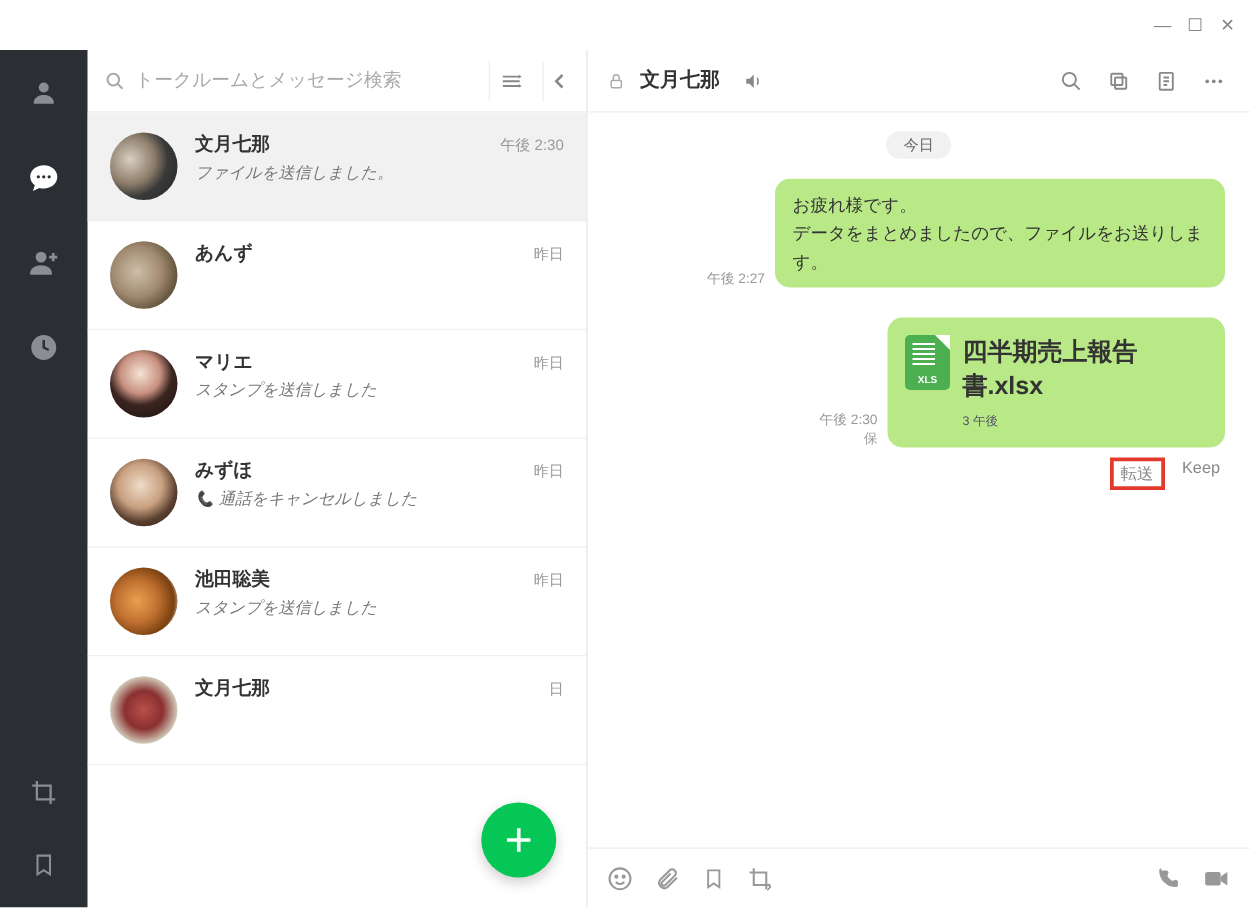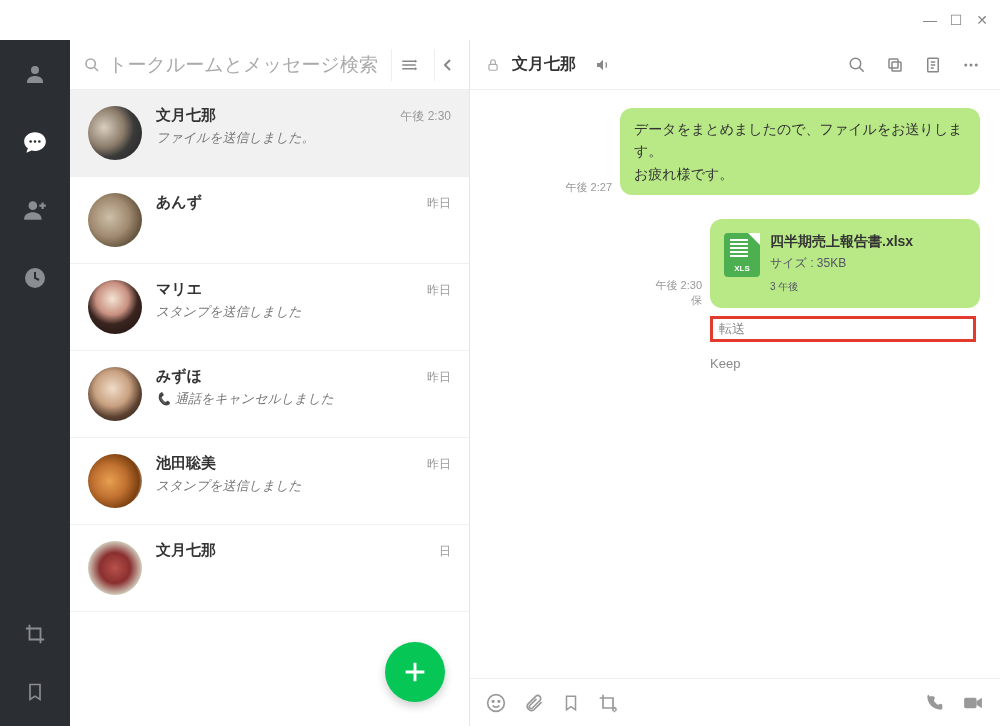--- a/index.html
+++ b/index.html
@@ -11,21 +11,21 @@
 .main { display: flex; height: 686px; }
 
 .navrail { width: 70px; background: #2b2e33; display: flex; flex-direction: column; align-items: center; padding-top: 20px; gap: 40px; position: relative; }
 .navrail .navicon { width: 28px; height: 28px; color: #8a8d92; display: flex; align-items: center; justify-content: center; cursor: pointer; }
 .navrail .navicon.active { color: #fff; }
 .navrail .navbottom { position: absolute; bottom: 20px; display: flex; flex-direction: column; gap: 30px; align-items: center; }
 
 .sidebar { width: 400px; border-right: 1px solid #e6e6e6; display: flex; flex-direction: column; background:#fff;}
 .searchbar { height: 50px; display: flex; align-items: center; padding: 0 8px 0 14px; border-bottom: 1px solid #eee; gap: 8px; }
 .searchbar .searchicon { color: #aaa; }
-.searchbar input { flex: 1; border: none; outline: none; font-size: 19px; color: #333; }
+.searchbar input { flex: 1; border: none; outline: none; font-size: 15px; color: #333; }
 .searchbar input::placeholder { color: #aaa; }
 .searchbar .sorticon, .searchbar .collapseicon { color: #888; padding: 4px 8px; border-left: 1px solid #eee; cursor: pointer; height: 32px; display:flex; align-items:center;}
 
 .chatlist { flex: 1; overflow-y: auto; position: relative; }
 .chatitem { display: flex; padding: 16px 18px; gap: 14px; border-bottom: 1px solid #f0f0f0; cursor: pointer; }
 .chatitem.selected { background: #f1f1f1; }
 .avatar { width: 54px; height: 54px; border-radius: 50%; flex-shrink: 0; background-size: cover; background-position: center; }
 .chatinfo { flex: 1; min-width: 0; }
 .chatrow1 { display: flex; justify-content: space-between; align-items: baseline; }
 .chatname { font-weight: bold; font-size: 15px; }
@@ -51,24 +51,24 @@
 .msgmeta { font-size: 11px; color: #999; text-align: right; }
 .bubble { background: #b8e986; border-radius: 12px; padding: 10px 14px; max-width: 360px; position: relative; font-size: 14px; line-height: 1.6; }
 .bubble::after { content: ''; position: absolute; right: -8px; top: 12px; border: 8px solid transparent; border-left-color: #b8e986; }
 
 .filebubble { background: #b8e986; border-radius: 12px; padding: 14px; width: 270px; position: relative; }
 .filebubble::after { content: ''; position: absolute; right: -8px; top: 12px; border: 8px solid transparent; border-left-color: #b8e986; }
 .filerow { display: flex; gap: 10px; align-items: flex-start; }
 .fileicon { width: 36px; height: 44px; background: #4caf50; border-radius: 4px; position: relative; display:flex; flex-direction:column; justify-content:flex-end; align-items:center; color:#fff; font-size:8px; font-weight:bold; padding-bottom:4px;}
 .fileicon::before { content:''; position:absolute; top:0; right:0; border:6px solid #fff; border-left-color:#4caf50; border-bottom-color:#4caf50;}
 .fileicon::after { content:''; position:absolute; top:6px; left:6px; width:18px; height:18px; background: repeating-linear-gradient(#fff,#fff 2px,transparent 2px,transparent 4px);}
-.filelabel { font-weight: bold; font-size: 14px; }
+.filelabel { font-weight: bold; font-size: 20px; }
 .filemeta { font-size: 12px; color: #556; margin-top: 4px; }
 .fileactions-inline { margin-top: 8px; font-size: 10px; color: #556; }
-.fileactions-below { display: flex; gap: 14px; margin-top: 8px; font-size: 13px; color: #888; justify-content:flex-end; padding-right:4px;flex-direction:column;}
+.fileactions-below { display: flex; gap: 14px; margin-top: 8px; font-size: 13px; color: #888; justify-content:flex-end; padding-right:4px;}
 .fileactions-below .highlight-keep { border: 3px solid #e23b2e; padding: 1px 6px; }
 .fileactions-below span:last-child { color: #888; }
 
 .composer { height: 48px; border-top: 1px solid #eee; display: flex; align-items: center; padding: 0 16px; gap: 18px; }
 .composer .cbtn { color: #999; cursor: pointer; font-size: 18px; }
 .composer .spacer { flex: 1; }
 
 
 .av1 { background: radial-gradient(circle at 30% 40%, #d9cfc2 0%, #8a7a68 40%, #3a3a3a 60%, #222 100%); }
 .av2 { background: radial-gradient(circle at 40% 45%, #cdbfa9 0%, #a08a70 45%, #6a5942 70%, #4a3c2c 100%); }
@@ -262,40 +262,40 @@
       <span class="hbtn">
           <svg width="18" height="18" viewBox="0 0 24 24" fill="currentColor">
             <circle cx="5" cy="12" r="2"></circle>
             <circle cx="12" cy="12" r="2"></circle>
             <circle cx="19" cy="12" r="2"></circle>
           </svg>
         </span>
     </div>
 
     <div class="messages">
+      <div class="datesep"><span>今日</span></div>
 
       <div class="msgrow">
         <div class="msgmeta">午後 2:27</div>
         <div class="bubble">
+          <div>お疲れ様です。</div>
           <div>データをまとめましたので、ファイルをお送りします。</div>
-          <div>お疲れ様です。</div>
         </div>
       </div>
 
       <div class="msgrow" style="margin-bottom:4px;">
         <div class="msgmeta">
           <div>午後 2:30</div>
           <div>保</div>
         </div>
         <div class="filebubble">
           <div class="filerow">
             <div class="fileicon">XLS</div>
             <div style="flex:1">
               <div class="filelabel">四半期売上報告書.xlsx</div>
-              <div class="filemeta">サイズ : 35KB</div>
               <div class="fileactions-inline"><span>3 午後</span></div>
             </div>
           </div>
         </div>
       </div>
       <div class="fileactions-below" style="width:270px; margin-left:auto; margin-right:0;">
         <span class="highlight-keep">転送</span>
         <span>Keep</span>
       </div>
 

